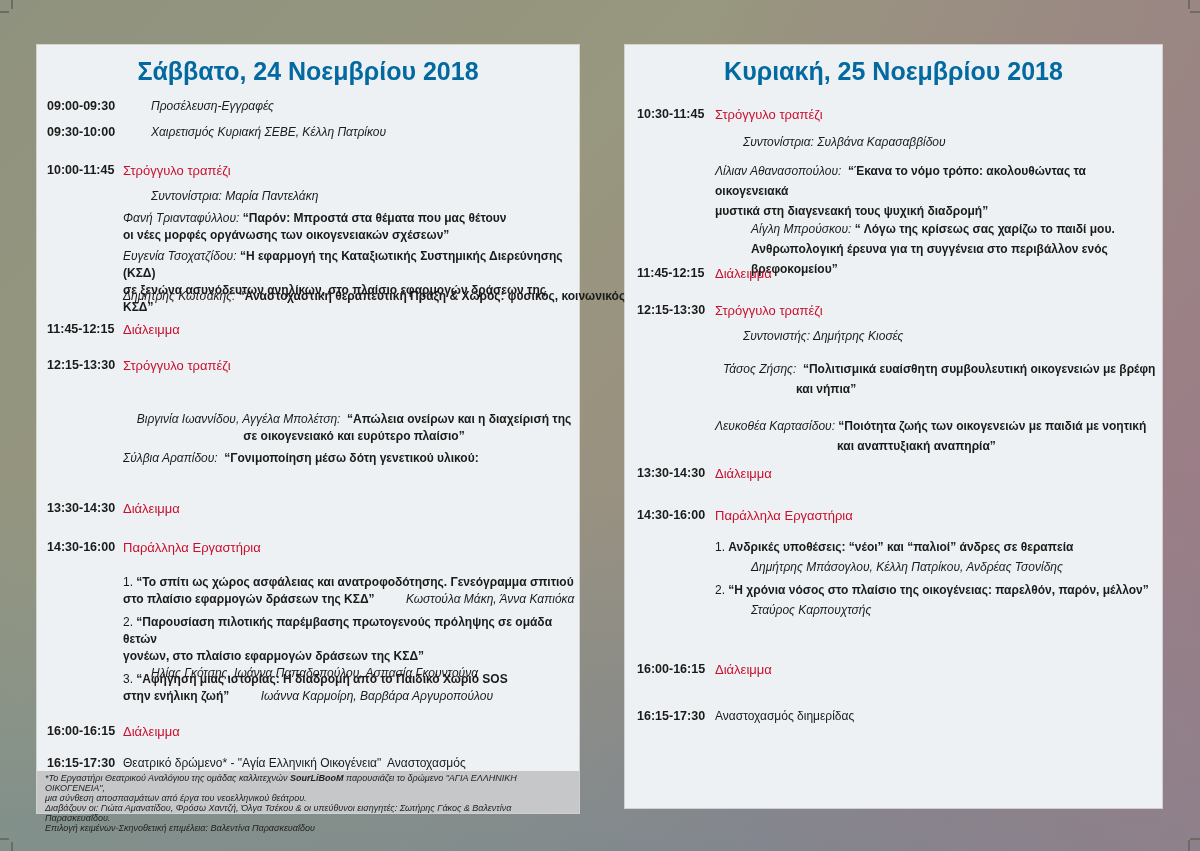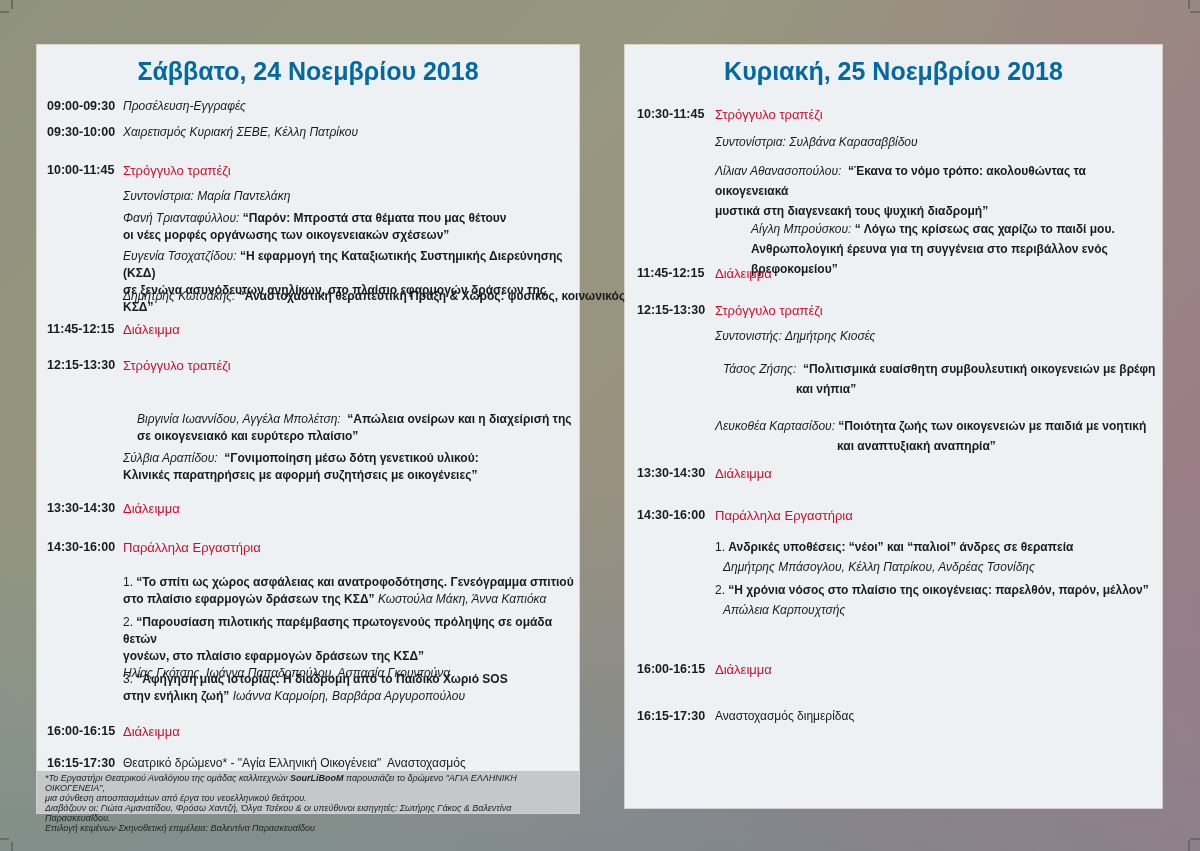--- a/index.html
+++ b/index.html
@@ -26,21 +26,21 @@
   #panel-sat { left:37px; top:45px; width:542px; height:768px; }
   #panel-sun { left:625px; top:45px; width:537px; height:763px; }
   .day-title {
     color:#0369a1; font-weight:bold; font-size:25px; text-align:center;
     position:absolute; left:0; right:0;
   }
   .row { position:absolute; left:10px; right:6px; font-size:12px; line-height:17px; }
   .time { position:absolute; left:0; font-weight:bold; font-size:12.5px; color:#1a1a1a; }
   .sec-title { position:absolute; left:76px; color:#c8102e; font-size:13px; }
   .plain { position:absolute; left:76px; font-size:12px; }
-  .ital { font-style:italic; }
+  .ital { font-style:italic;margin-left:28px; }
   .talk { position:absolute; left:76px; right:0; font-size:12px; line-height:17px; }
   .talk .speaker { font-style:italic; font-weight:normal; }
   .talk .title { font-weight:bold; }
   .footnote {
     position:absolute; left:0; right:0; bottom:0; height:42px;
     background:#c5c7c9; font-size:9px; line-height:10px; font-style:italic;
     padding:2px 8px; box-sizing:border-box; color:#222;
   }
   #panel-sun .row { left:12px; }
   #panel-sun .sec-title, #panel-sun .plain, #panel-sun .talk { left:78px; }
@@ -94,29 +94,28 @@
 
   <div class="row" style="top:276px;">
     <span class="time">11:45-12:15</span>
     <span class="sec-title">Διάλειμμα</span>
   </div>
 
   <div class="row" style="top:312px;">
     <span class="time">12:15-13:30</span>
     <span class="sec-title">Στρόγγυλο τραπέζι</span>
   </div>
-  <div class="talk" style="top:366px;left:100px;">
+  <div class="talk" style="top:366px;left:92px;text-align:center;">
     <span class="speaker">Βιργινία Ιωαννίδου, Αγγέλα Μπολέτση:</span>&nbsp;
     <span class="title">“Απώλεια ονείρων και η διαχείρισή της</span><br>
     <span class="title">σε οικογενειακό και ευρύτερο πλαίσιο”</span>
   </div>
   <div class="talk" style="top:405px;left:86px;">
     <span class="speaker">Σύλβια Αραπίδου:</span>&nbsp;
     <span class="title">“Γονιμοποίηση μέσω δότη γενετικού υλικού:</span><br>
-    <span class="title">Κλινικές παρατηρήσεις με αφορμή συζητήσεις με οικογένειες”</span>
   </div>
 
   <div class="row" style="top:455px;">
     <span class="time">13:30-14:30</span>
     <span class="sec-title">Διάλειμμα</span>
   </div>
 
   <div class="row" style="top:494px;">
     <span class="time">14:30-16:00</span>
     <span class="sec-title">Παράλληλα Εργαστήρια</span>
@@ -210,21 +209,21 @@
     <span class="sec-title">Παράλληλα Εργαστήρια</span>
   </div>
   <div class="talk" style="top:492px;left:90px;line-height:20px;">
     <span>1.</span>
     <span class="title">Ανδρικές υποθέσεις: “νέοι” και “παλιοί” άνδρες σε θεραπεία</span><br>
     <span class="ital" style="padding-left:8px;">Δημήτρης Μπάσογλου, Κέλλη Πατρίκου, Ανδρέας Τσονίδης</span>
   </div>
   <div class="talk" style="top:535px;left:90px;line-height:20px;">
     <span>2.</span>
     <span class="title">“Η χρόνια νόσος στο πλαίσιο της οικογένειας: παρελθόν, παρόν, μέλλον”</span><br>
-    <span class="ital" style="padding-left:8px;">Απώλεια Καρπουχτσής</span>
+    <span class="ital" style="padding-left:8px;">Σταύρος Καρπουχτσής</span>
   </div>
 
   <div class="row" style="top:616px;">
     <span class="time">16:00-16:15</span>
     <span class="sec-title">Διάλειμμα</span>
   </div>
 
   <div class="row" style="top:663px;">
     <span class="time">16:15-17:30</span>
     <span class="plain">Αναστοχασμός διημερίδας</span>

